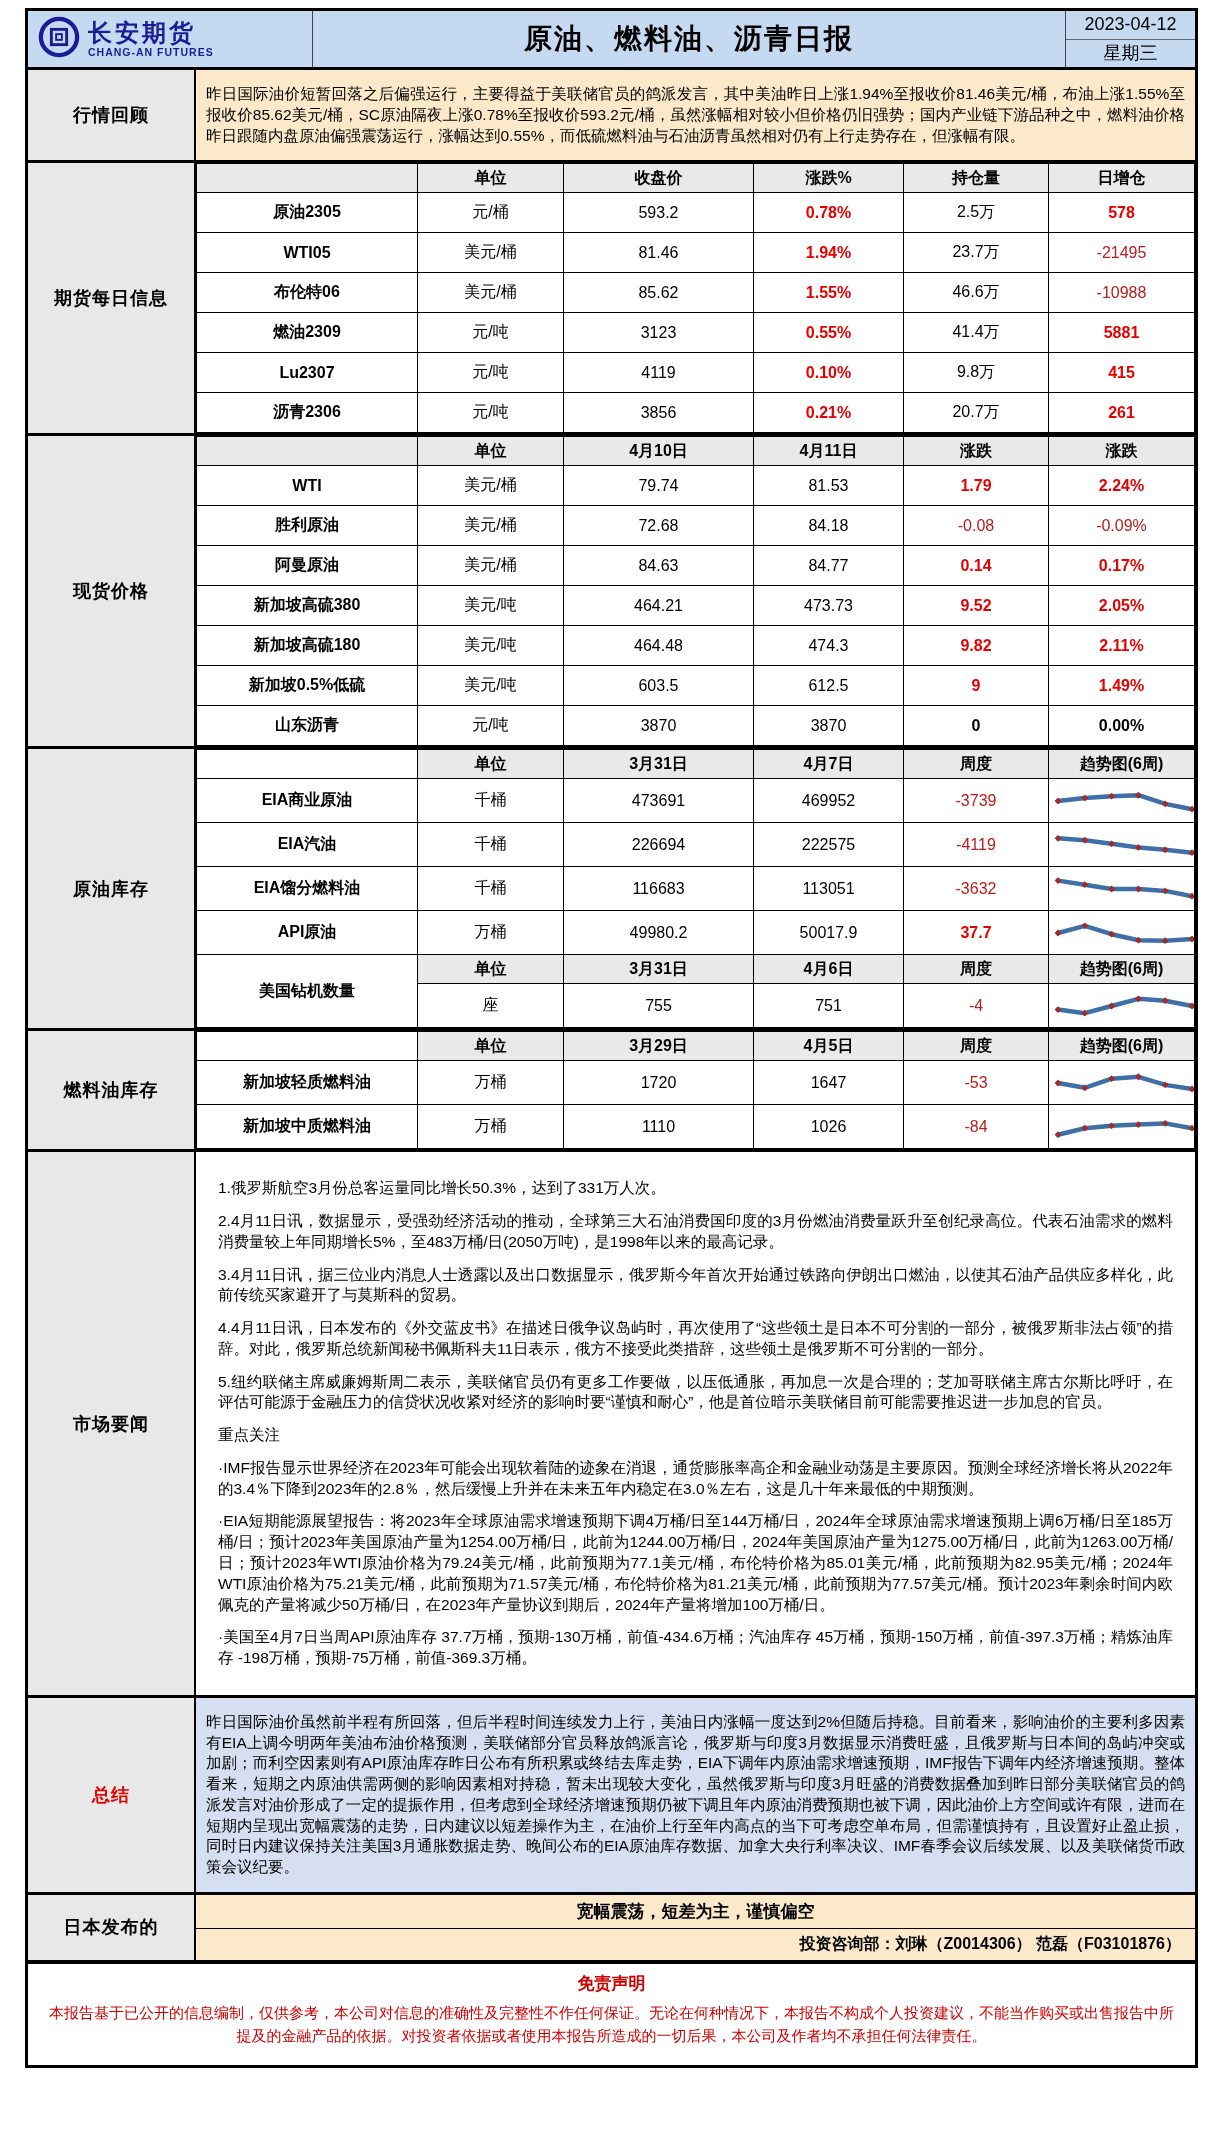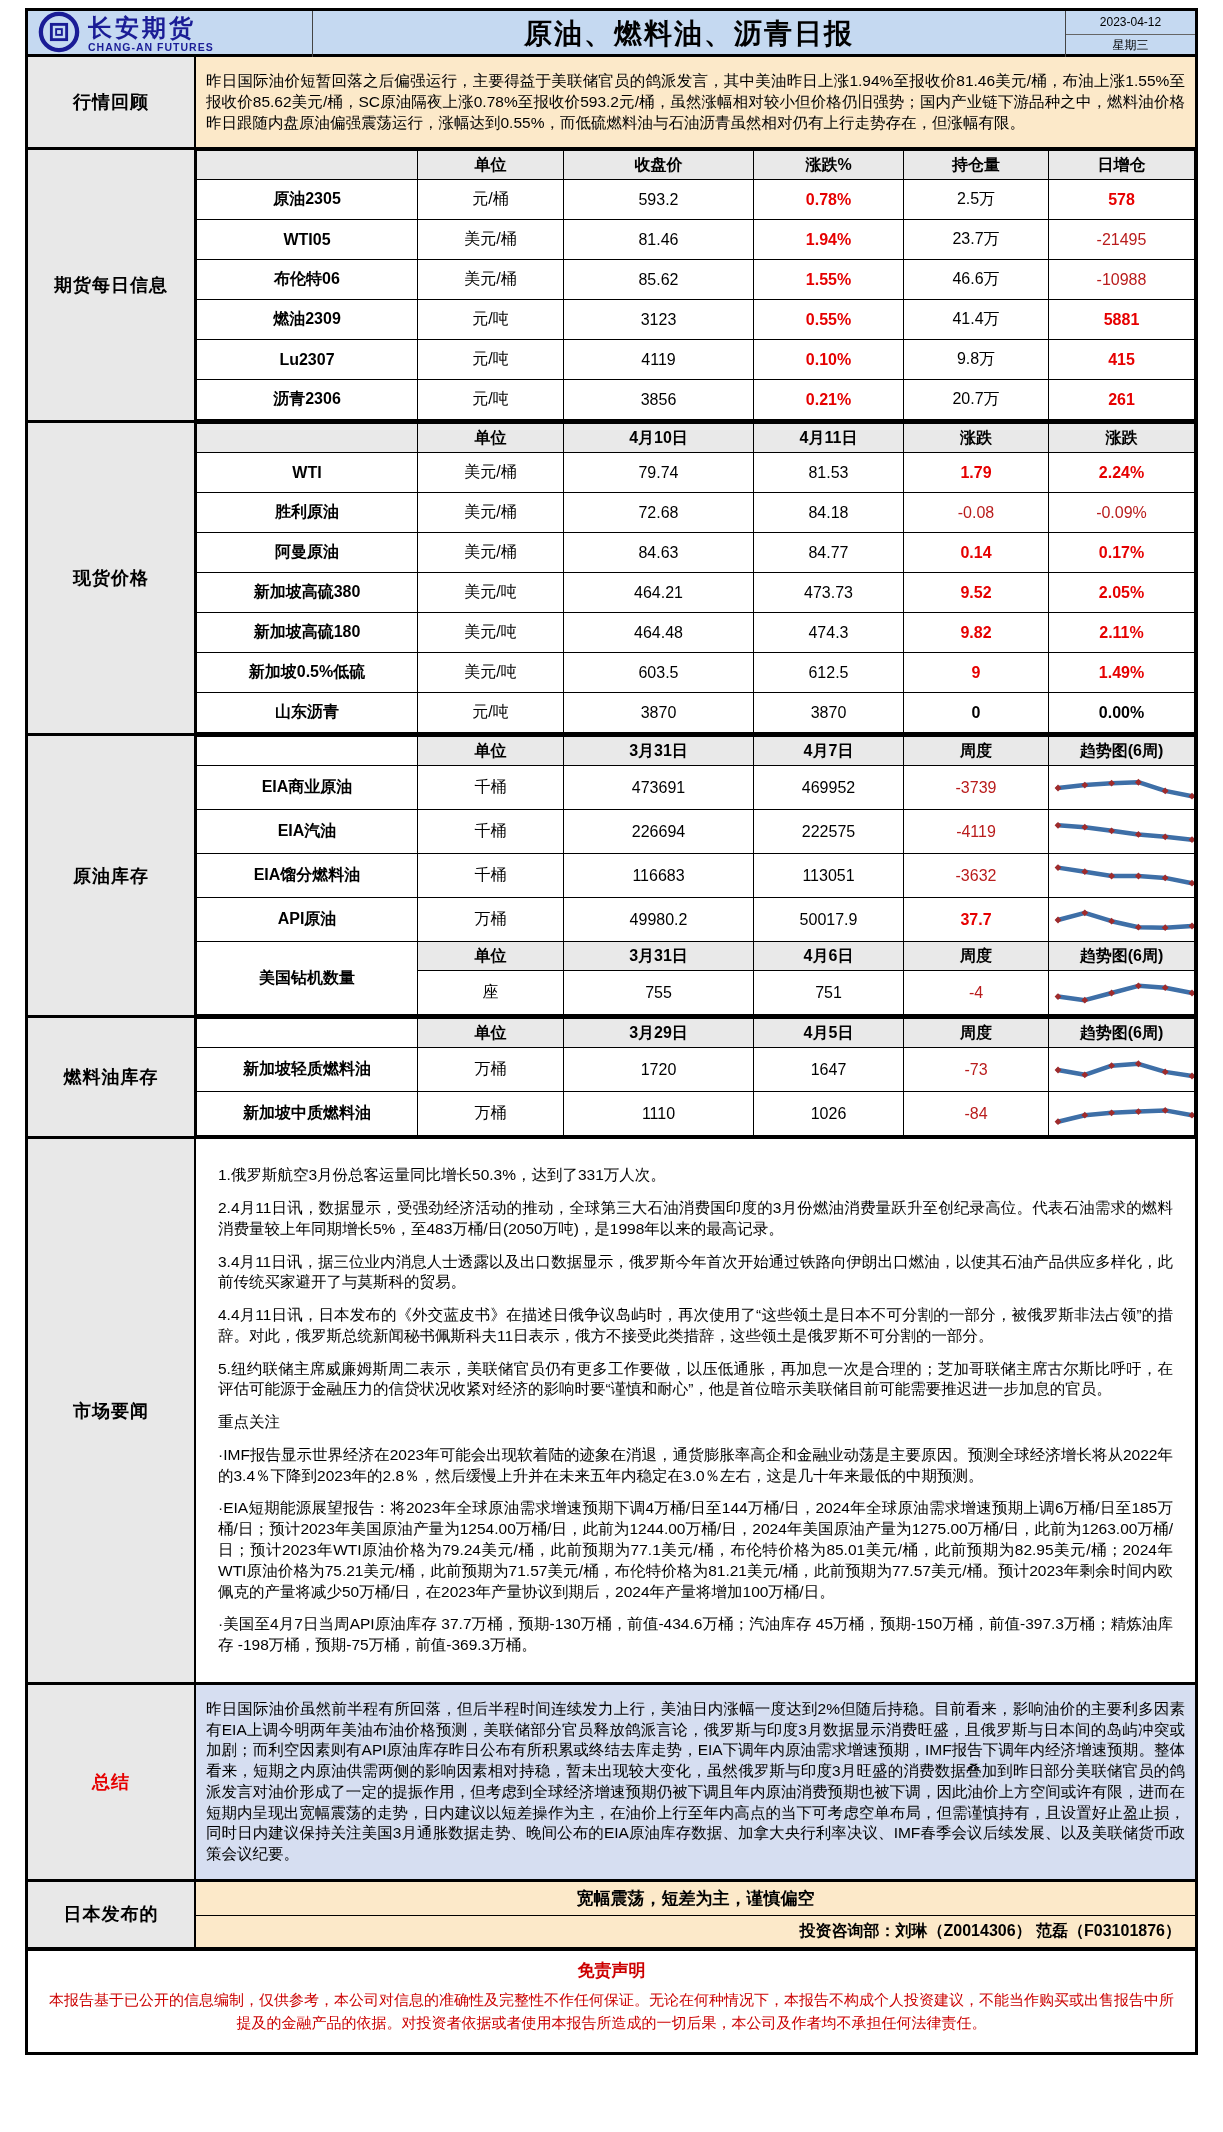--- a/index.html
+++ b/index.html
@@ -1,25 +1,25 @@
 <!DOCTYPE html>
 <html><head>
 <meta charset="utf-8">
 <style>
   *{box-sizing:border-box;margin:0;padding:0}
   html,body{width:1223px;background:#fff;font-family:"Liberation Sans","DejaVu Sans",sans-serif;color:#000}
   body{height:2132px;position:relative}
   .sheet{position:absolute;left:25px;top:8px;width:1173px;border:3px solid #000}
   
-  .hdr{display:grid;grid-template-columns:285px 1fr 130px;background:#c5d9f1;height:46px;border-bottom:3px solid #000}
+  .hdr{display:grid;grid-template-columns:285px 1fr 130px;background:#c5d9f1;height:59px;border-bottom:3px solid #000}
   .logo-cell{display:flex;align-items:center;gap:8px;padding-left:10px;border-right:1px solid #444}
   .logo-txt .cn{color:#1a1c96;font-weight:bold;font-size:24px;letter-spacing:3px;line-height:1.05}
   .logo-txt .en{color:#1a1c96;font-weight:bold;font-size:10.5px;letter-spacing:1px}
   .title-cell{display:flex;align-items:center;justify-content:center;font-size:28px;font-weight:bold;letter-spacing:2px}
-  .date-cell{border-left:1px solid #444;display:flex;flex-direction:column;font-size:12px}
+  .date-cell{border-left:1px solid #444;display:flex;flex-direction:column;font-size:18px}
   .date-cell .d1{flex:1;display:flex;align-items:center;justify-content:center;border-bottom:1px solid #666}
   .date-cell .d2{flex:1;display:flex;align-items:center;justify-content:center}
   
   .sec{display:grid;grid-template-columns:168px 1fr;border-top:3px solid #000}
   .sec.first{border-top:none}
   .lbl{background:#e8e8e8;display:flex;align-items:center;justify-content:center;font-size:18px;font-weight:bold;border-right:2px solid #000;letter-spacing:1px}
   .lbl.red{color:#e60000}
   
   table.t{width:100%;border-collapse:collapse;table-layout:fixed}
   table.t td{border:1px solid #000;text-align:center;vertical-align:middle;font-size:16px;height:40px;padding:1px 4px;background:#fff;overflow:hidden}
@@ -368,21 +368,21 @@
         <td>3月29日</td>
         <td>4月5日</td>
         <td>周度</td>
         <td>趋势图(6周)</td>
       </tr>
       <tr>
         <td class="nm">新加坡轻质燃料油</td>
         <td>万桶</td>
         <td>1720</td>
         <td>1647</td>
-        <td class="dn">-73</td>
+        <td class="dn">-53</td>
         <td class="sp">
               <svg width="148" height="38" viewBox="0 0 148 38" class="spark">
                 <polyline points="7.0,19.0 33.8,23.8 60.6,14.7 87.4,12.8 114.2,20.9 141.0,25.0" fill="none" stroke="#3e6fa7" stroke-width="4.5" stroke-linecap="round" stroke-linejoin="round"></polyline>
                 <rect x="4.6" y="16.6" width="4.8" height="4.8" fill="#a02b2b" transform="rotate(45 7 19)"></rect>
                 <rect x="31.4" y="21.4" width="4.8" height="4.8" fill="#a02b2b" transform="rotate(45 33.8 23.799999999999997)"></rect>
                 <rect x="58.2" y="12.28" width="4.8" height="4.8" fill="#a02b2b" transform="rotate(45 60.6 14.68)"></rect>
                 <rect x="85" y="10.36" width="4.8" height="4.8" fill="#a02b2b" transform="rotate(45 87.4 12.76)"></rect>
                 <rect x="111.8" y="18.520000000000003" width="4.8" height="4.8" fill="#a02b2b" transform="rotate(45 114.2 20.92)"></rect>
                 <rect x="138.6" y="22.6" width="4.8" height="4.8" fill="#a02b2b" transform="rotate(45 141 25)"></rect>
               </svg>

